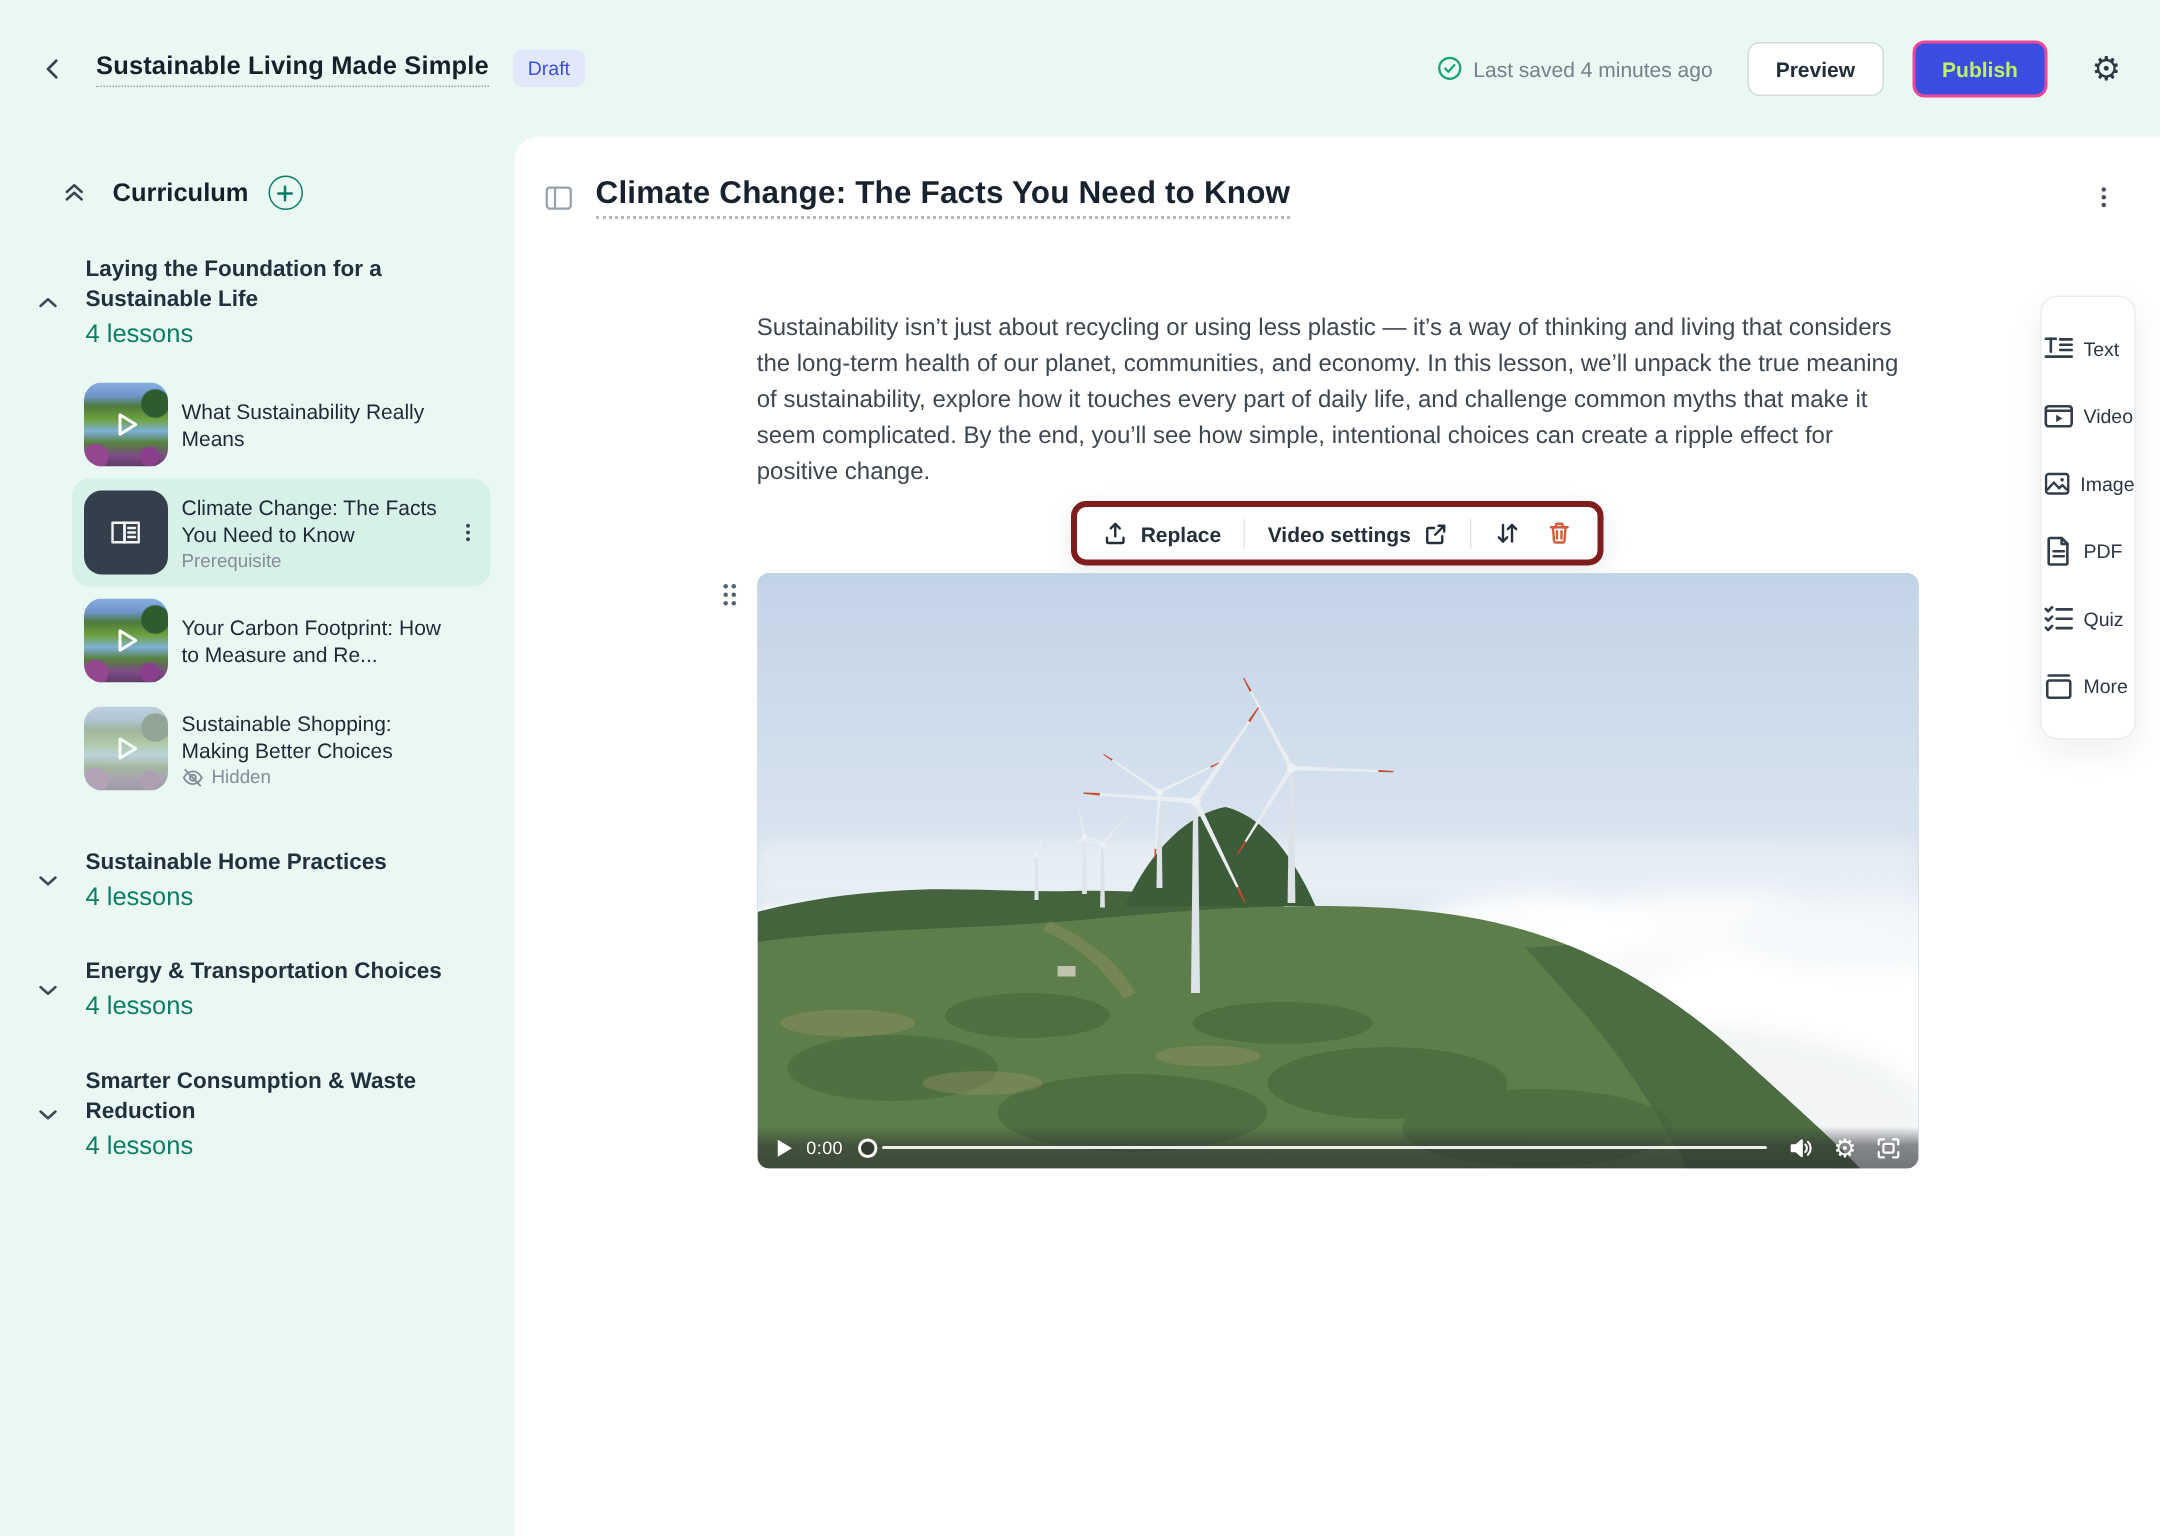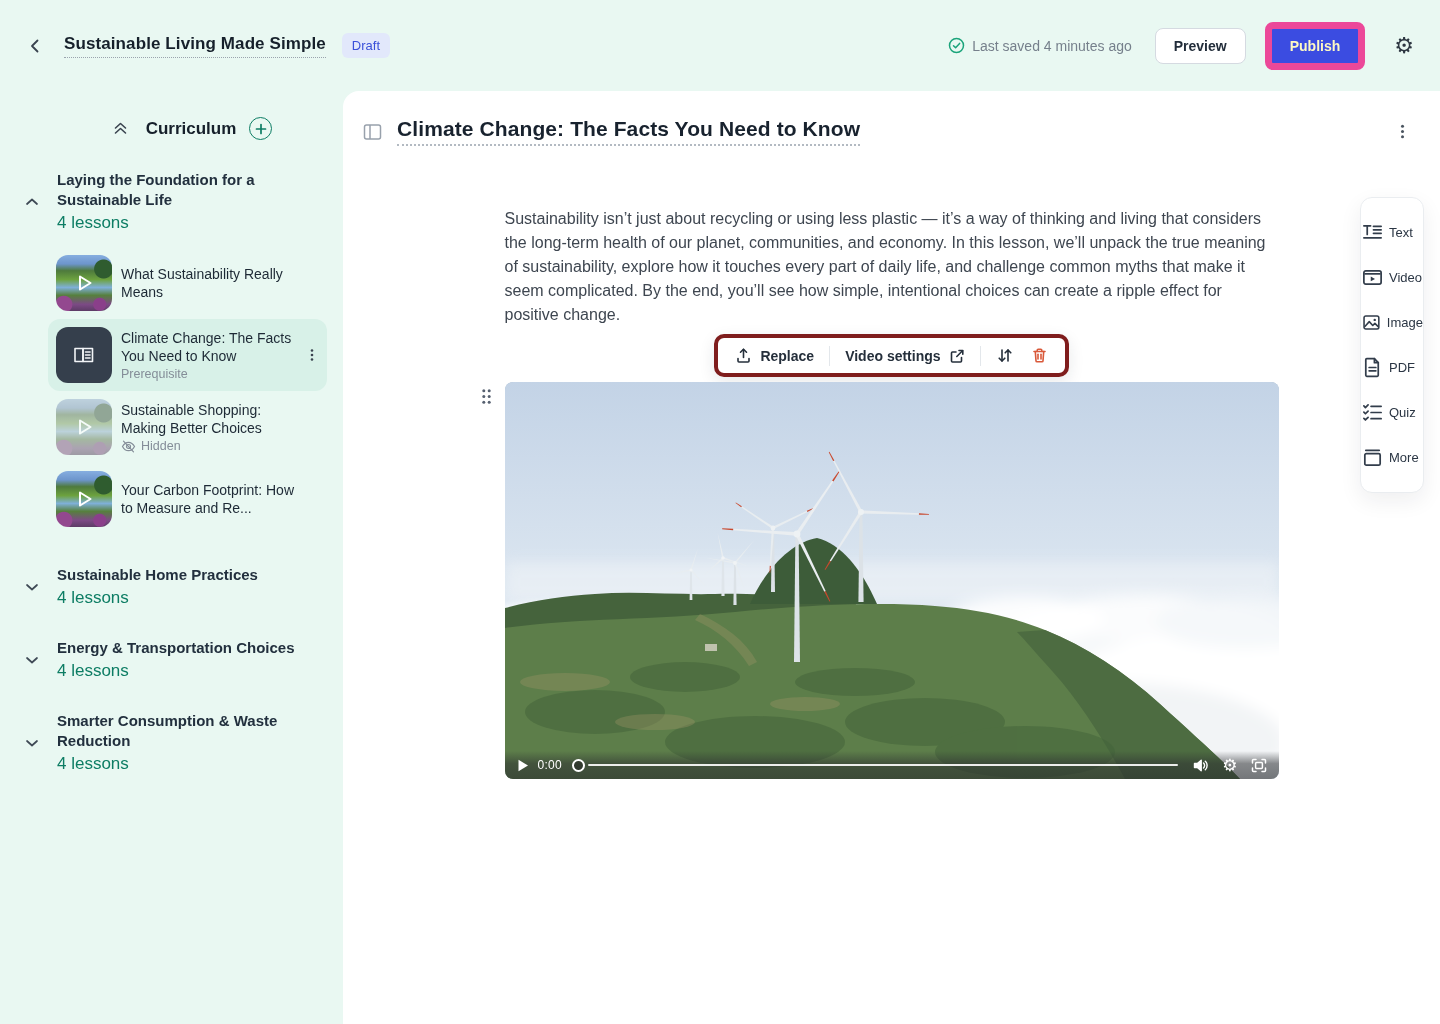--- a/index.html
+++ b/index.html
@@ -15,29 +15,29 @@
   
   .topbar { height:91px; display:flex; align-items:center; justify-content:space-between; padding:0 24px 0 22px; }
   .topbar-left { display:flex; align-items:center; gap:16px; }
   .back-btn { background:none; border:none; cursor:pointer; color:#39434f; display:flex; padding:4px; }
   .course-title { font-size:17px; font-weight:700; color:#16202b; border-bottom:1.5px dotted #9aa3ad; padding-bottom:3px; letter-spacing:.1px; }
   .draft-badge { background:#e2e8fb; color:#3a50d9; font-size:13px; font-weight:500; padding:5px 10px; border-radius:6px; }
   .topbar-right { display:flex; align-items:center; gap:19px; }
   .saved-status { display:flex; align-items:center; gap:7px; color:#76808c; font-size:14px; margin-right:4px; }
   .btn { font-family:inherit; font-size:14px; font-weight:600; border-radius:8px; padding:9px 18px; cursor:pointer; }
   .btn-preview { background:#ffffff; color:#222d3a; border:1px solid #d5dae1; }
-  .btn-publish { background:#3b4ce1; color:#fef9c3; border:7px solid #ec4899; }
+  .btn-publish { background:#3b4ce1; color:#bef264; border:2px solid #ec4899; }
   .gear-btn { background:none; border:none; cursor:pointer; color:#2e3742; display:flex; padding:2px; margin-left:8px; }
 
   
   .layout { display:flex; height:949px; }
 
   
   .sidebar { width:343px; flex:0 0 343px; padding:26px 0 0 0; overflow:hidden; }
-  .curriculum-header { display:flex; align-items:center; gap:17px; padding-left:41px;justify-content:center; }
+  .curriculum-header { display:flex; align-items:center; gap:17px; padding-left:41px; }
   .curriculum-title { font-size:17px; font-weight:700; color:#16202b; }
   .icon-btn { background:none; border:none; cursor:pointer; color:#3a4450; display:flex; padding:0; }
   .add-circle { width:23px; height:23px; border:1.5px solid #0d7d64; border-radius:50%; color:#0d7d64; display:flex; align-items:center; justify-content:center; margin-left:-4px; }
   .section { margin-top:30px; }
   .section-header { display:flex; align-items:center; gap:17px; padding-left:24px; cursor:pointer; }
   .section-titles { display:flex; flex-direction:column; }
   .section-title { font-size:15px; font-weight:700; color:#22303e; line-height:20px; max-width:238px; }
   .lesson-count { font-size:17px; color:#0d7d64; margin-top:3px; }
   .chev { color:#3f4a56; flex:0 0 16px; }
   .lessons { padding:14px 16px 0 48px; }
@@ -181,50 +181,50 @@
           <button class="kebab-btn">
             <svg width="14" height="14" viewBox="0 0 14 14" fill="currentColor">
                 <circle cx="7" cy="2.5" r="1.3"></circle>
                 <circle cx="7" cy="7" r="1.3"></circle>
                 <circle cx="7" cy="11.5" r="1.3"></circle>
               </svg>
           </button>
         </div>
 
         <div class="lesson-row">
+          <div class="lesson-thumb">
+            <span class="play-overlay">
+              <svg width="22" height="22" viewBox="0 0 22 22" fill="none" stroke="#fff" stroke-width="2" stroke-linejoin="round">
+                  <polygon points="7,4.5 17.5,11 7,17.5"></polygon>
+                </svg>
+            </span>
+          </div>
+          <div class="lesson-meta">
+            <div class="lesson-title">Your Carbon Footprint: How to Measure and Re...</div>
+          </div>
+        </div>
+
+        <div class="lesson-row">
           <div class="lesson-thumb dimmed">
             <span class="play-overlay">
               <svg width="22" height="22" viewBox="0 0 22 22" fill="none" stroke="#fff" stroke-width="2" stroke-linejoin="round">
                   <polygon points="7,4.5 17.5,11 7,17.5"></polygon>
                 </svg>
             </span>
           </div>
           <div class="lesson-meta">
             <div class="lesson-title">Sustainable Shopping: Making Better Choices</div>
             <div class="lesson-sub">
               <svg width="15" height="15" viewBox="0 0 15 15" fill="none" stroke="#848d98" stroke-width="1.2" stroke-linecap="round">
                   <path d="M1.5,7.5 C3,4.7 5,3.3 7.5,3.3 C10,3.3 12,4.7 13.5,7.5 C12,10.3 10,11.7 7.5,11.7 C5,11.7 3,10.3 1.5,7.5 Z"></path>
                   <circle cx="7.5" cy="7.5" r="2"></circle>
                   <line x1="2.5" y1="2.2" x2="12.5" y2="12.8"></line>
                 </svg>
               <span>Hidden</span>
             </div>
-          </div>
-        </div>
-
-        <div class="lesson-row">
-          <div class="lesson-thumb">
-            <span class="play-overlay">
-              <svg width="22" height="22" viewBox="0 0 22 22" fill="none" stroke="#fff" stroke-width="2" stroke-linejoin="round">
-                  <polygon points="7,4.5 17.5,11 7,17.5"></polygon>
-                </svg>
-            </span>
-          </div>
-          <div class="lesson-meta">
-            <div class="lesson-title">Your Carbon Footprint: How to Measure and Re...</div>
           </div>
         </div>
 
       </div>
     </div>
 
     <div class="section">
       <div class="section-header">
         <svg class="chev" width="16" height="16" viewBox="0 0 16 16" fill="none" stroke="currentColor" stroke-width="1.7" stroke-linecap="round" stroke-linejoin="round">
             <polyline points="3,6 8,10.5 13,6"></polyline>

